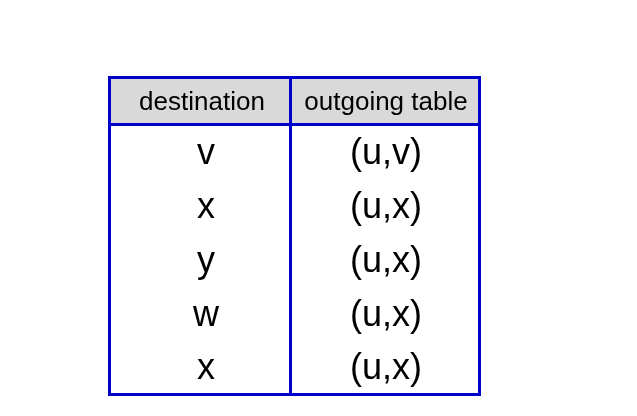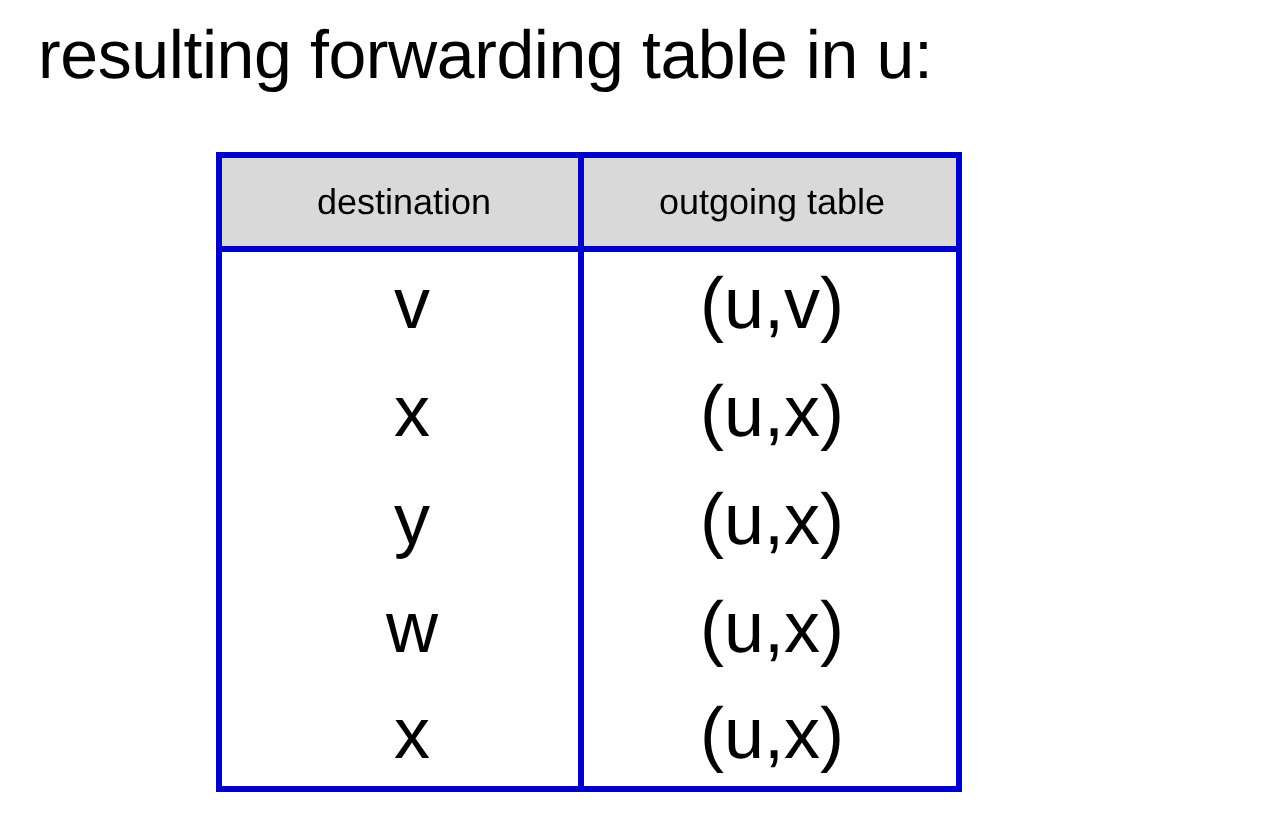--- a/index.html
+++ b/index.html
@@ -61,21 +61,21 @@
     vertical-align: middle;
     border: 0;
   }
 
   
   #forwarding-table thead tr {
     height: 47px;
   }
   #forwarding-table thead th {
     background: #d9d9d9;
-    font-size: 18px;
+    font-size: 26px;
     font-weight: 400;
     line-height: 30px;
     border-bottom: 3px solid #0000cc;
     color: #000000;
   }
   #forwarding-table thead th.th-dest {
     border-right: 3px solid #0000cc;
     padding-left: 4px;
   }
   #forwarding-table thead th.th-link {
@@ -99,21 +99,20 @@
   }
   #forwarding-table tbody td.cell-link {
     padding-left: 2px;
   }
 </style>
 </head>
 <body>
 
 <div id="slide">
 
-  <div id="slide-title">resulting forwarding table in u:</div>
 
   <table id="forwarding-table">
     <colgroup>
       <col class="col-dest">
       <col class="col-link">
     </colgroup>
     <thead>
       <tr>
         <th class="th-dest">destination</th>
         <th class="th-link">outgoing table</th>

